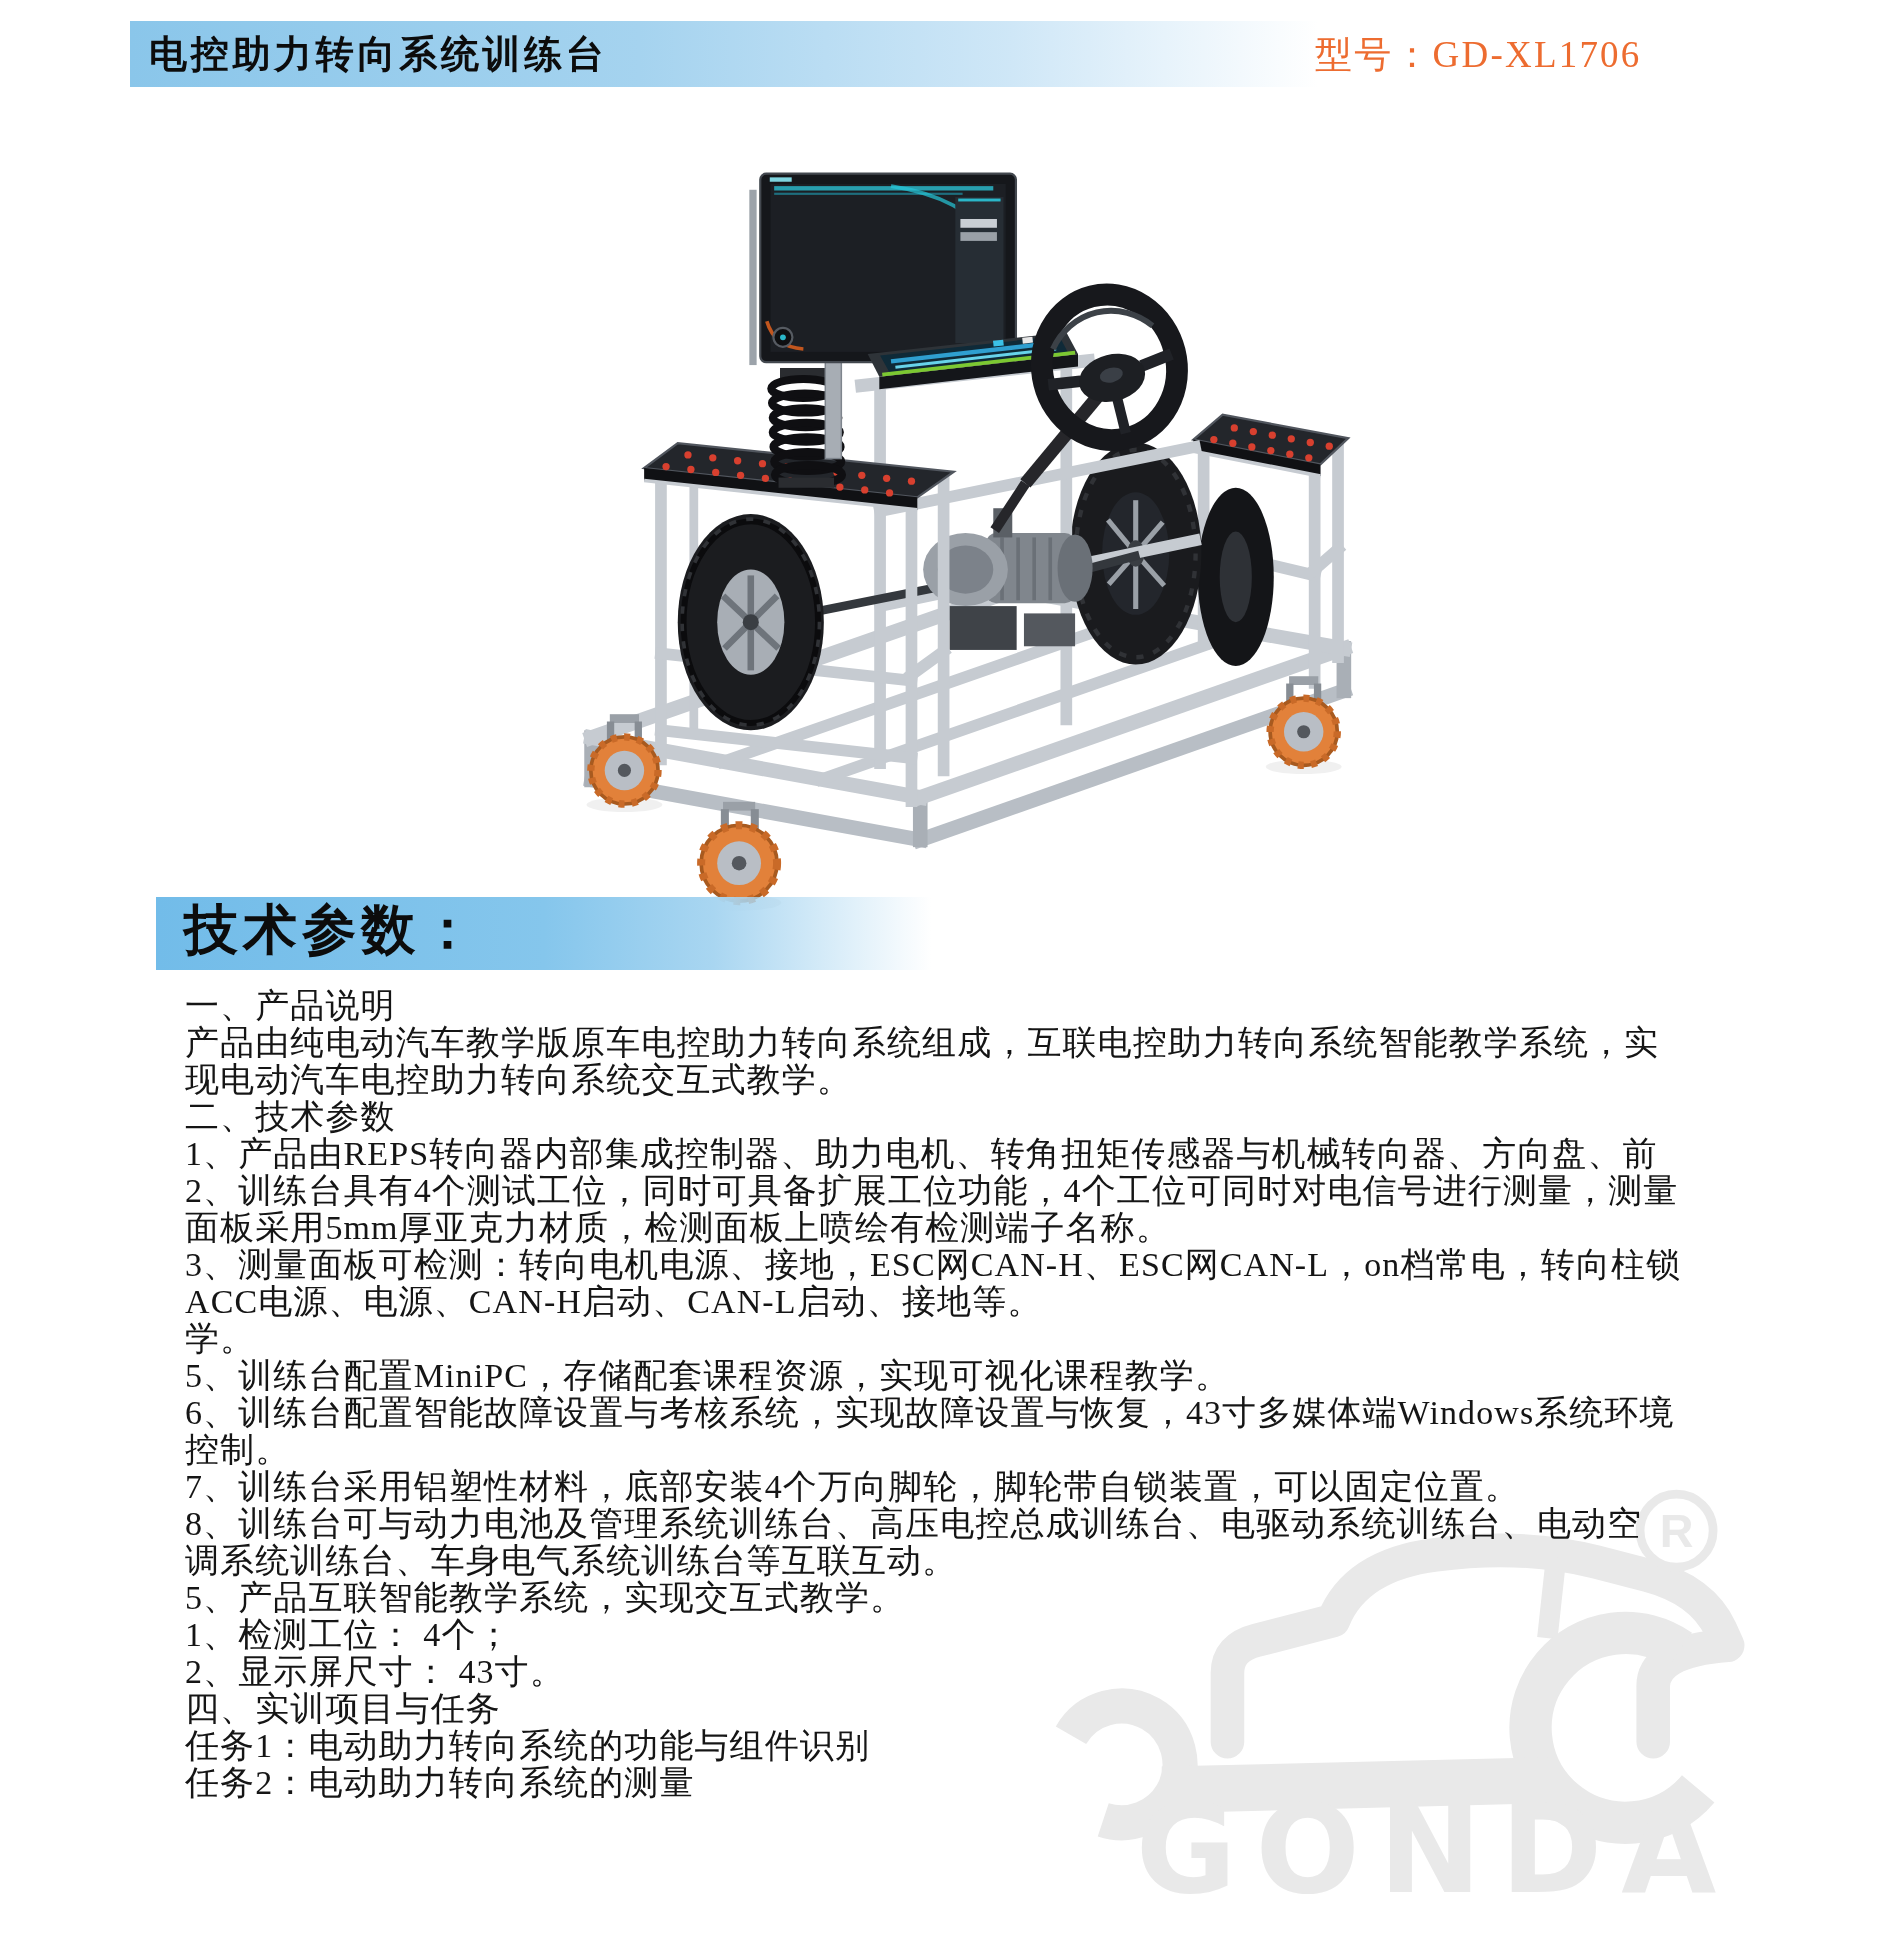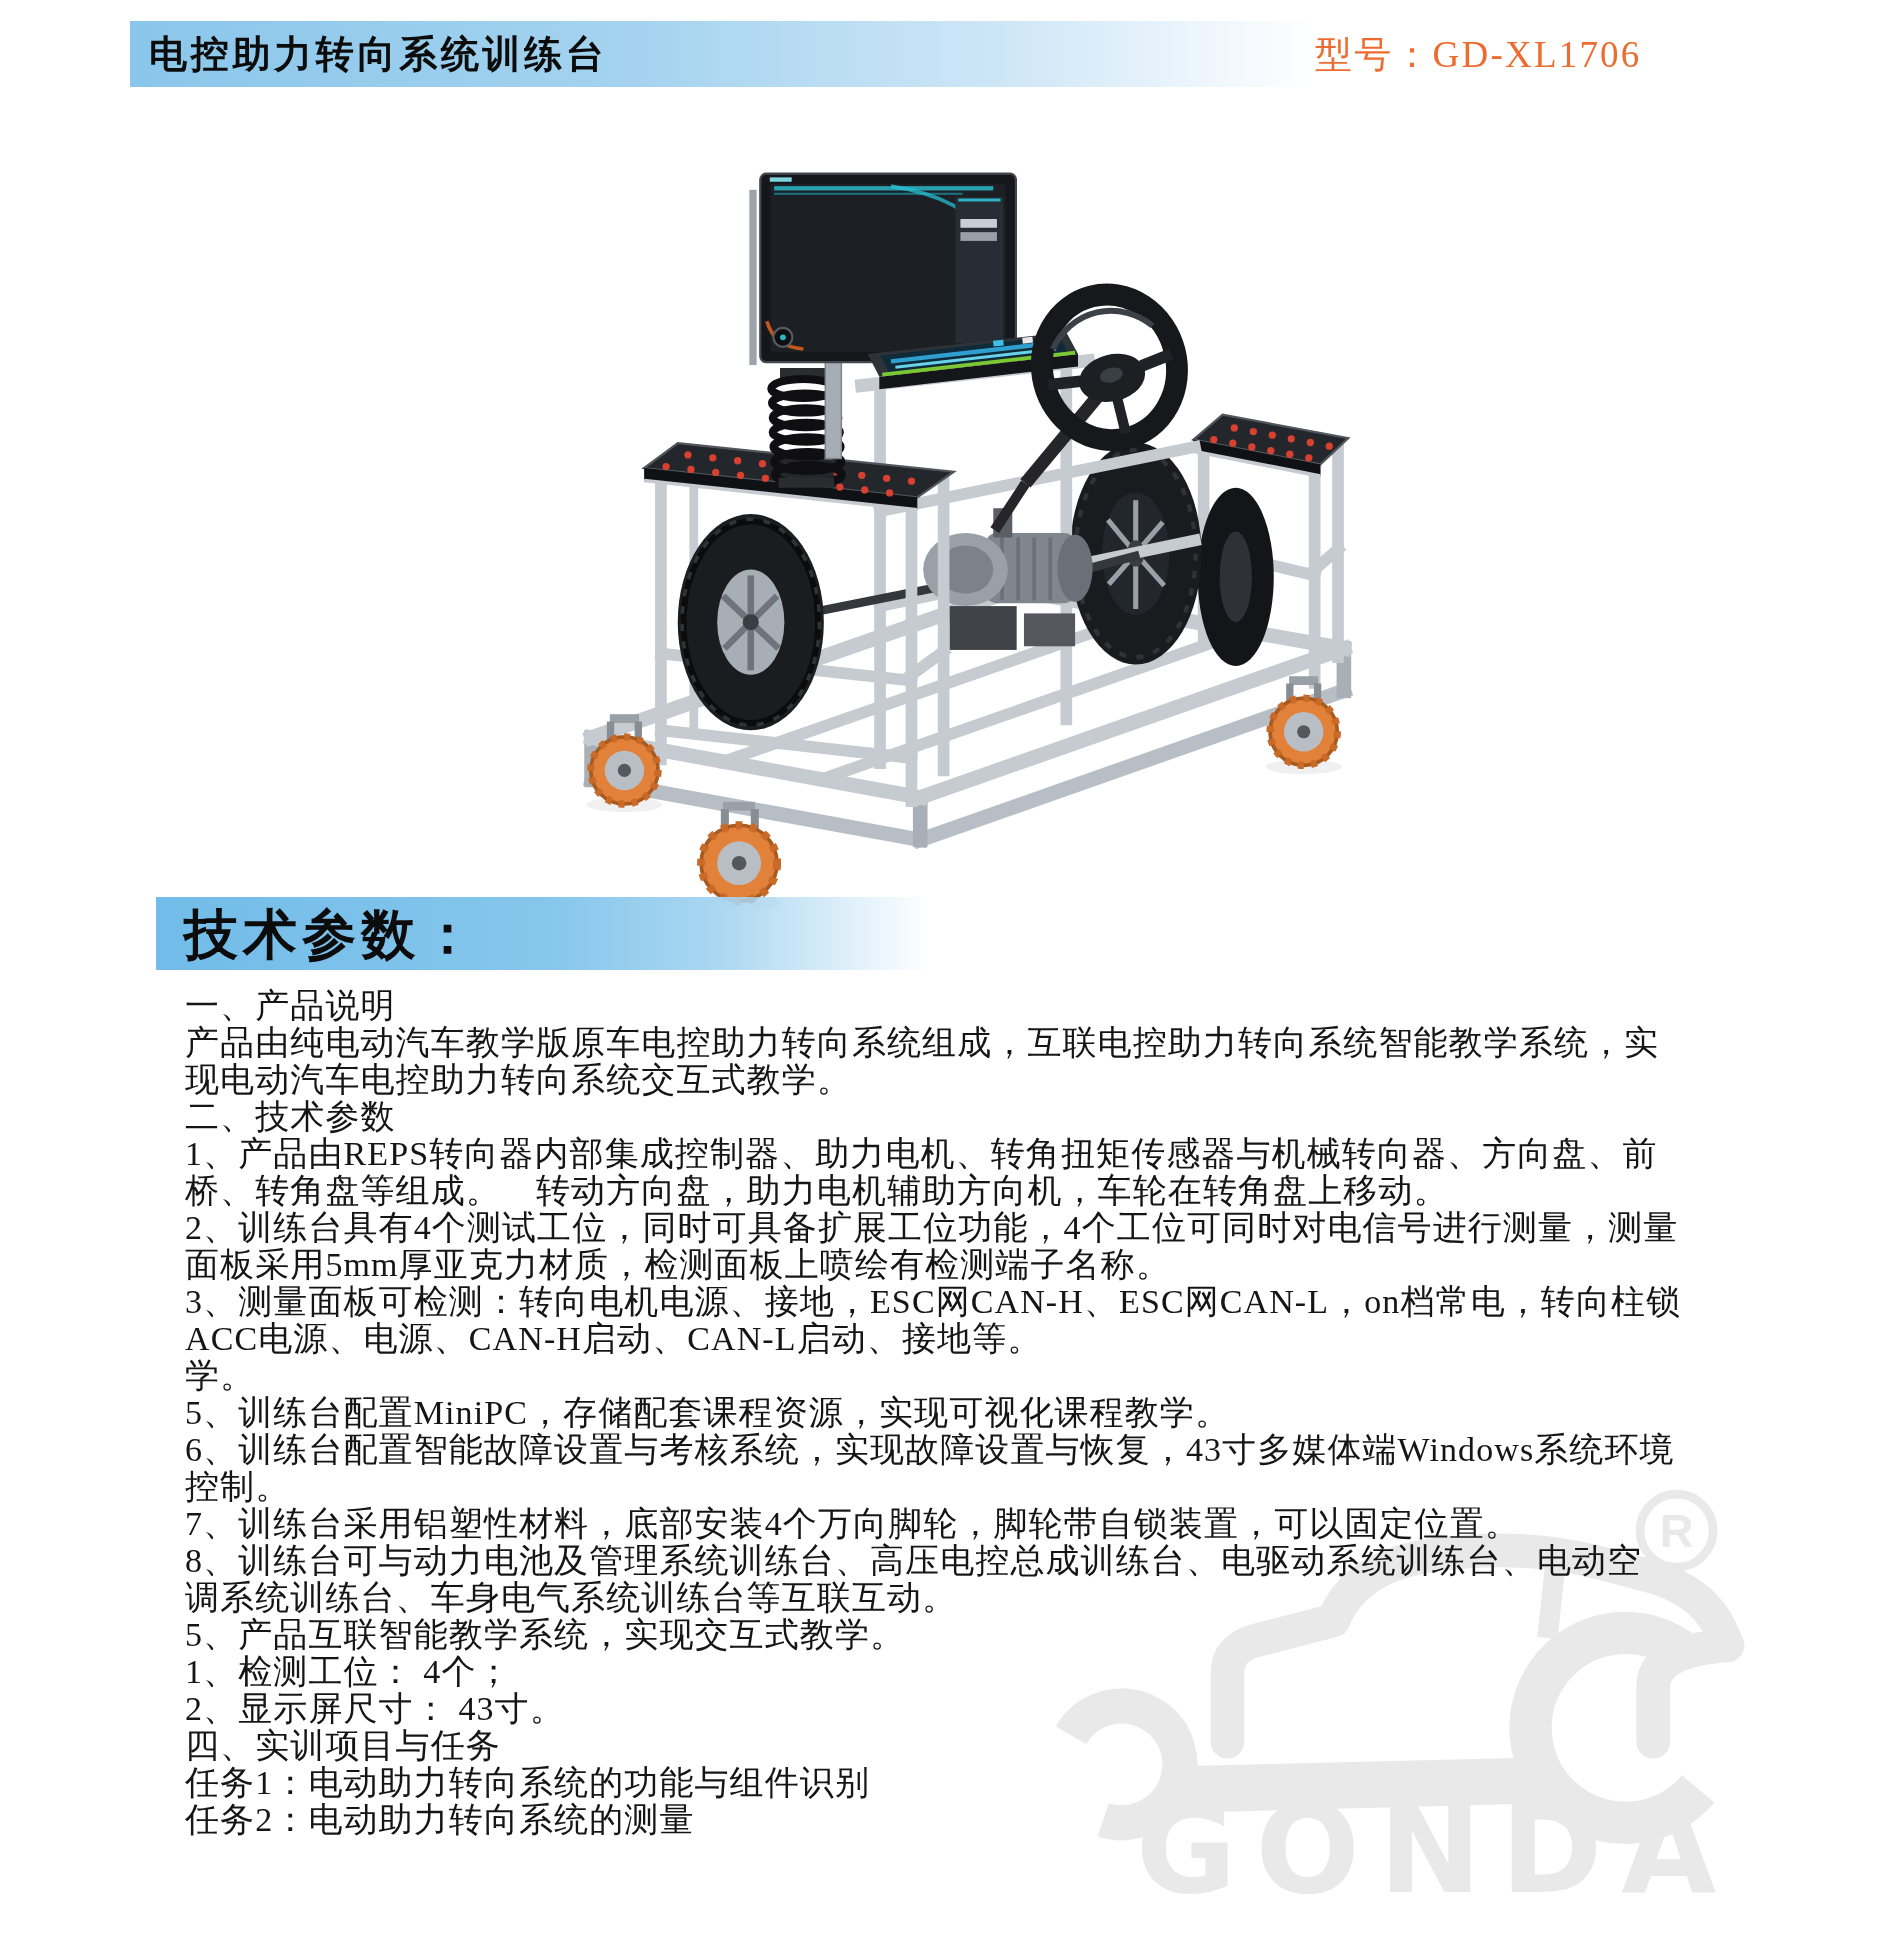--- a/index.html
+++ b/index.html
@@ -22,21 +22,21 @@
     font-family:"Liberation Serif","DejaVu Serif",serif;
     font-size:37px;line-height:1.1;color:#ED6C30;letter-spacing:2.2px;font-weight:400;
   }
   .photo{position:absolute;left:482px;top:102px;width:913px;height:811px;}
   .tech-bar{
     position:absolute;left:156px;top:897px;width:775px;height:73px;
     background:linear-gradient(90deg,#72BCE9 0%,#85C6EC 50%,#A9D6F1 72%,rgba(255,255,255,0) 100%);
     display:flex;align-items:center;padding-left:28px;box-sizing:border-box;
   }
   .tech-bar h2{
-    margin:0;font-family:Liberation Sans, sans-serif;
+    margin:0;font-family:Liberation Mono, monospace;
     font-weight:700;font-size:54px;line-height:1;letter-spacing:5.1px;color:#0c0c0c;
   }
   .watermark{position:absolute;left:1041px;top:1454px;width:833px;height:482px;}
   .specs{position:absolute;left:162px;top:987px;width:1695px;margin-left:23px;}
   .spec-line{
     font-size:34px;line-height:37px;color:#151515;letter-spacing:1.1px;white-space:nowrap;
   }
 </style>
 </head>
 <body>
@@ -308,21 +308,20 @@
   <div class="tech-bar">
     <h2>技术参数：</h2>
   </div>
 
   <div class="specs" id="spec-lines">
       <div class="spec-line">一、产品说明</div>
       <div class="spec-line">产品由纯电动汽车教学版原车电控助力转向系统组成，互联电控助力转向系统智能教学系统，实</div>
       <div class="spec-line">现电动汽车电控助力转向系统交互式教学。</div>
       <div class="spec-line">二、技术参数</div>
       <div class="spec-line">1、产品由REPS转向器内部集成控制器、助力电机、转角扭矩传感器与机械转向器、方向盘、前</div>
-      <div class="spec-line">桥、转角盘等组成。　转动方向盘，助力电机辅助方向机，车轮在转角盘上移动。</div>
       <div class="spec-line">2、训练台具有4个测试工位，同时可具备扩展工位功能，4个工位可同时对电信号进行测量，测量</div>
       <div class="spec-line">面板采用5mm厚亚克力材质，检测面板上喷绘有检测端子名称。</div>
       <div class="spec-line">3、测量面板可检测：转向电机电源、接地，ESC网CAN-H、ESC网CAN-L，on档常电，转向柱锁</div>
       <div class="spec-line">ACC电源、电源、CAN-H启动、CAN-L启动、接地等。</div>
       <div class="spec-line">学。</div>
       <div class="spec-line">5、训练台配置MiniPC，存储配套课程资源，实现可视化课程教学。</div>
       <div class="spec-line">6、训练台配置智能故障设置与考核系统，实现故障设置与恢复，43寸多媒体端Windows系统环境</div>
       <div class="spec-line">控制。</div>
       <div class="spec-line">7、训练台采用铝塑性材料，底部安装4个万向脚轮，脚轮带自锁装置，可以固定位置。</div>
       <div class="spec-line">8、训练台可与动力电池及管理系统训练台、高压电控总成训练台、电驱动系统训练台、电动空</div>

